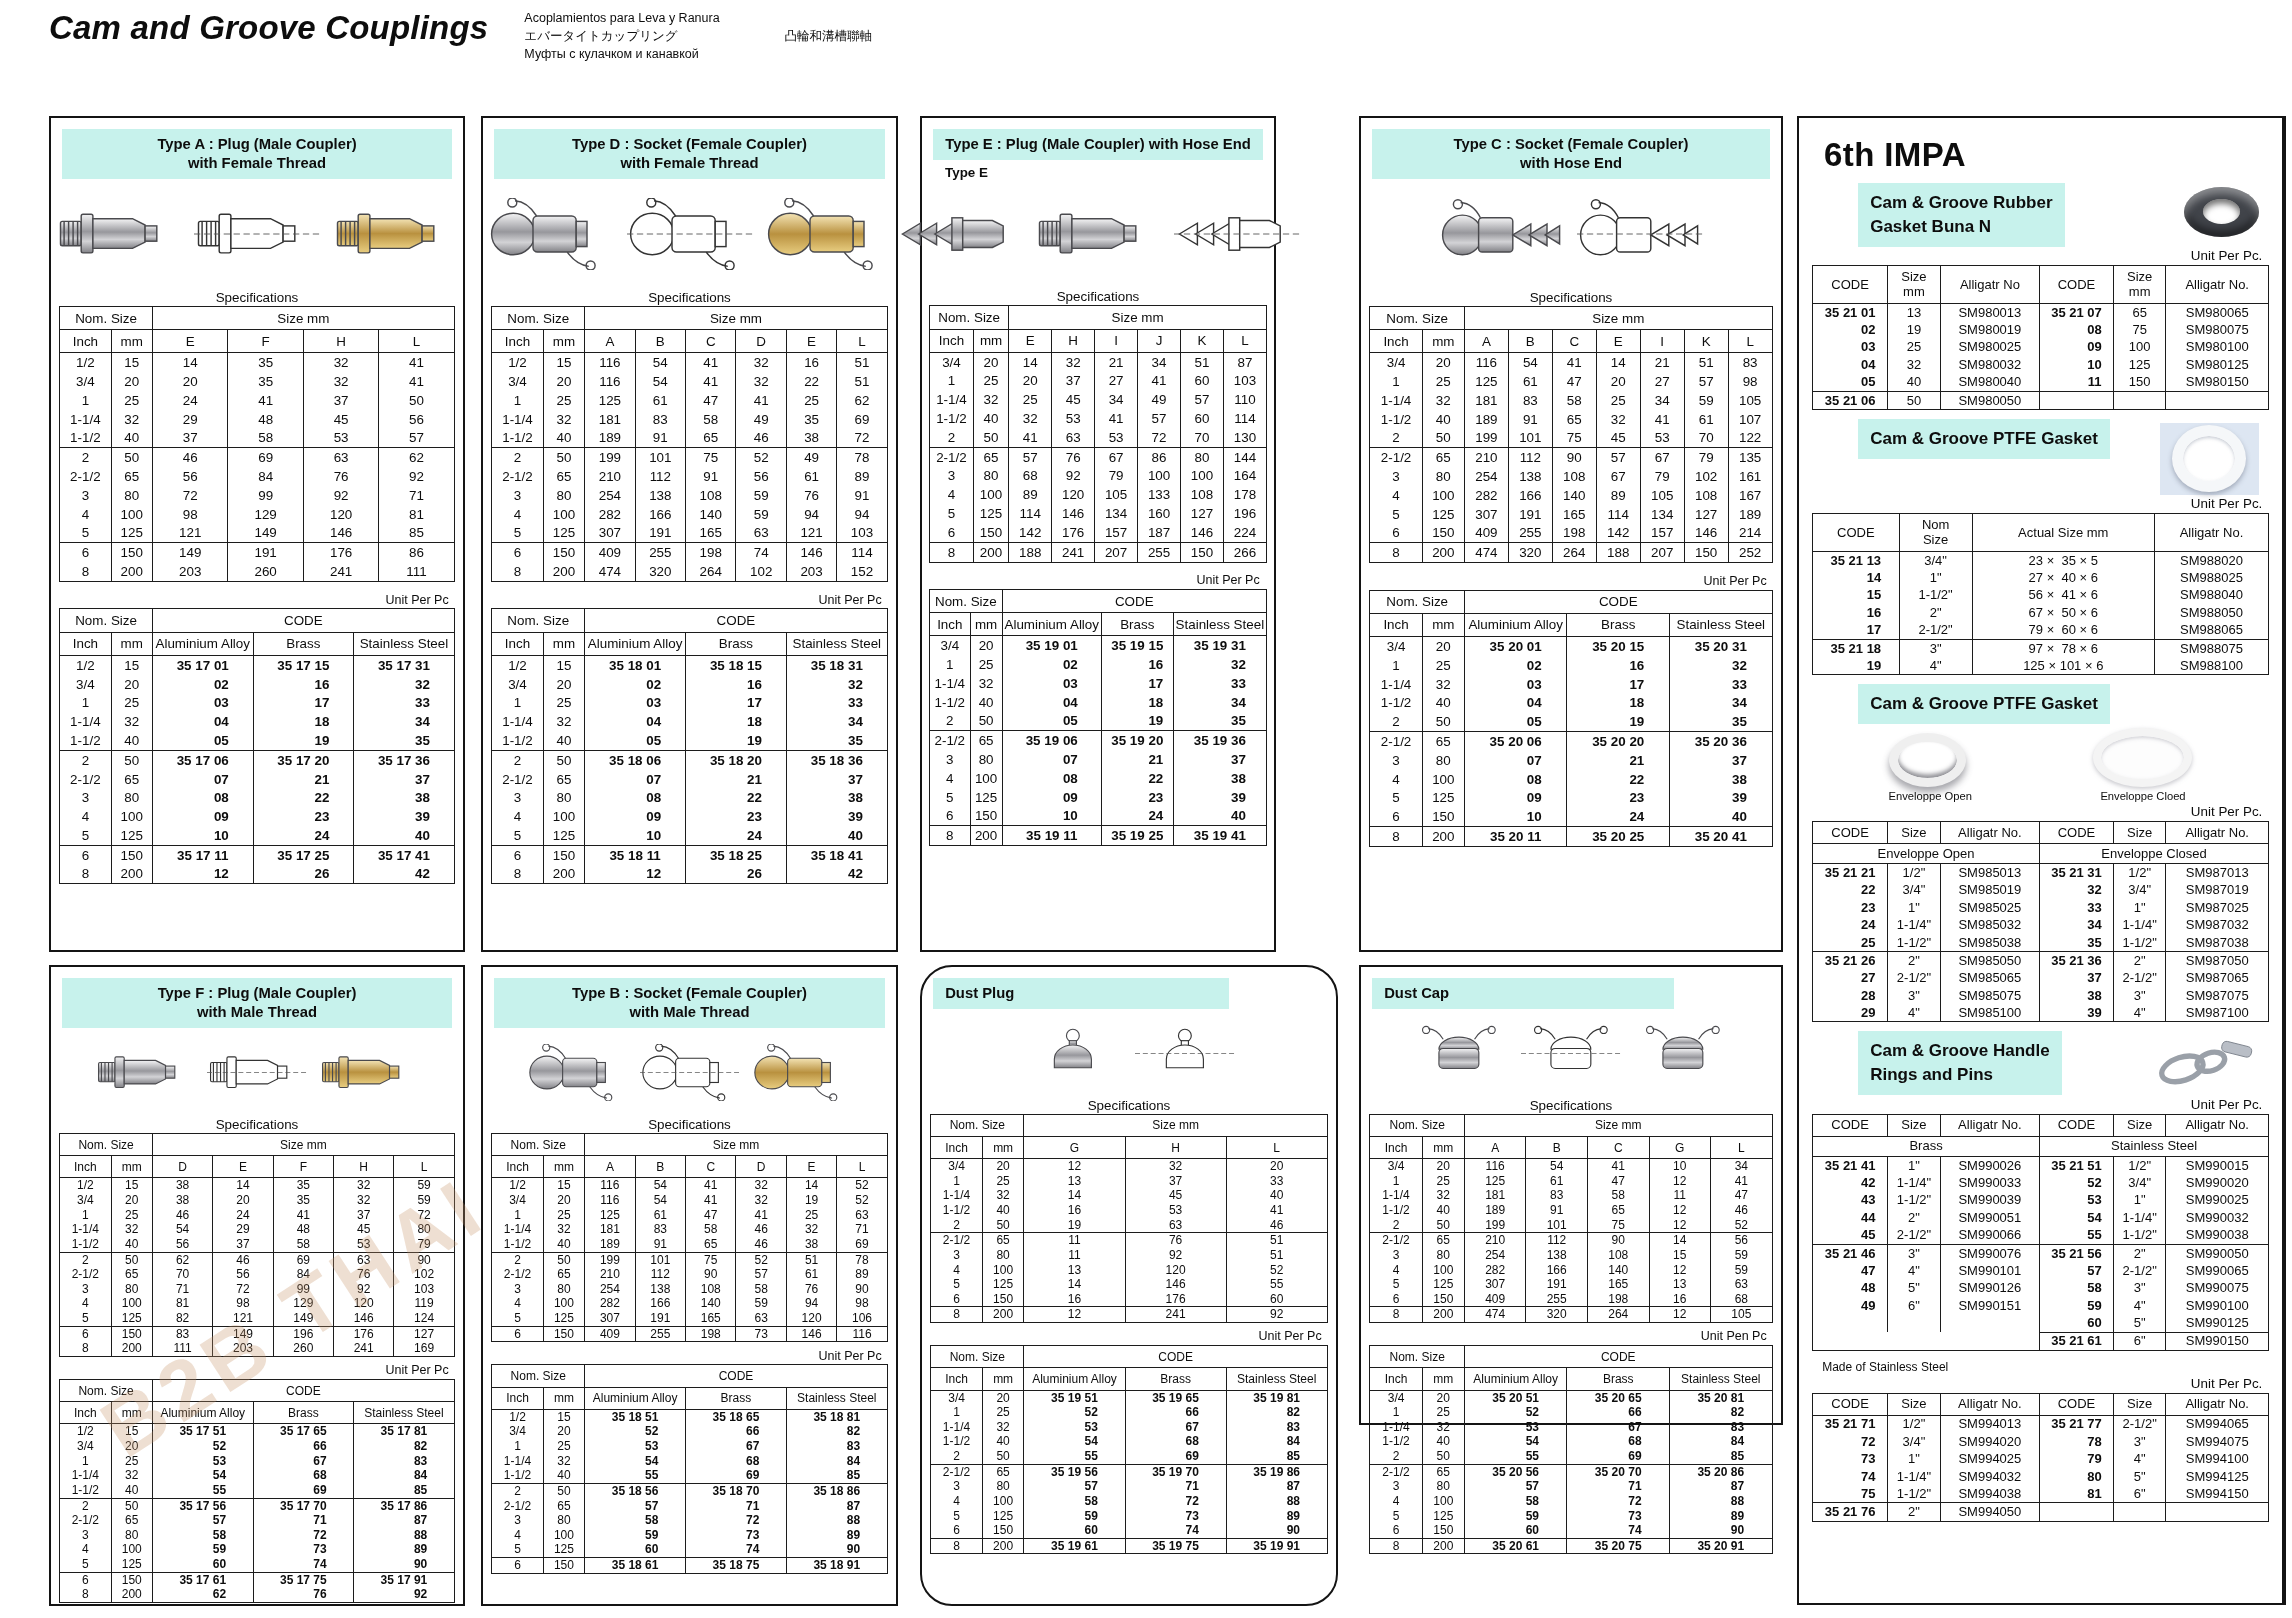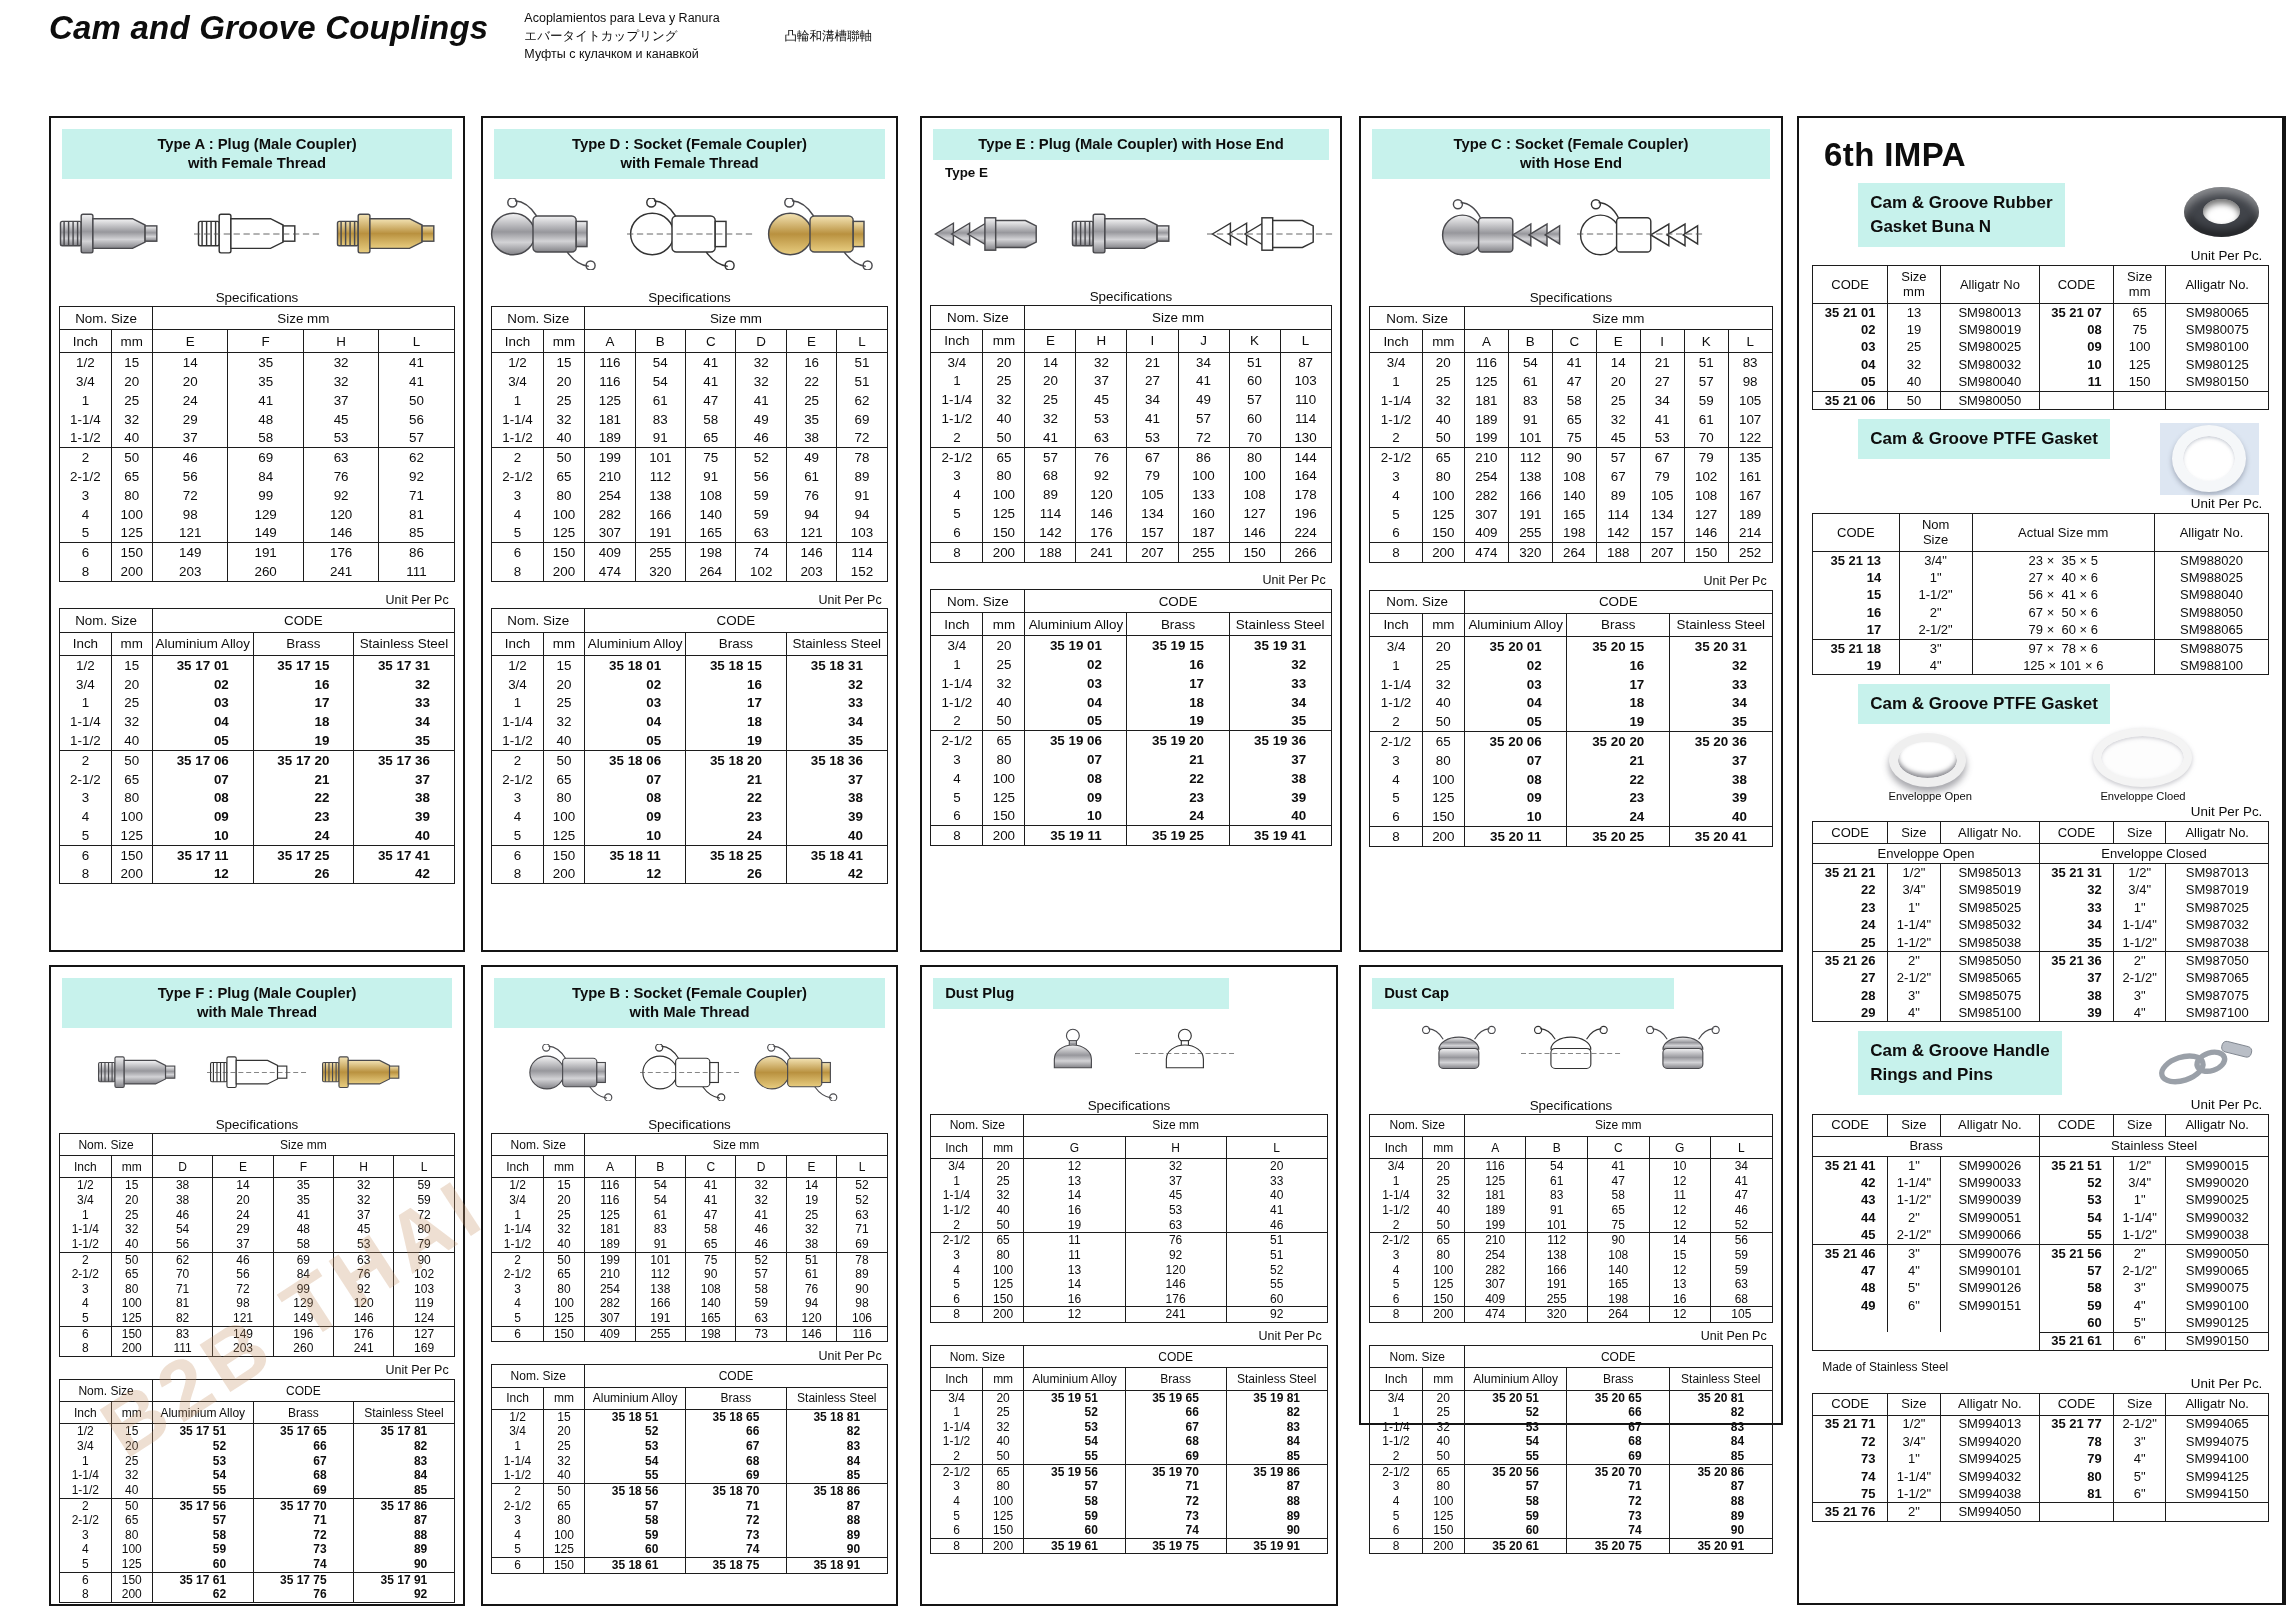--- a/index.html
+++ b/index.html
@@ -712,21 +712,21 @@
             <tr>
               <td>8</td>
               <td>200</td>
               <td class="cd"><span class="ghost">35 18 </span>12</td>
               <td class="cd"><span class="ghost">35 18 </span>26</td>
               <td class="cd"><span class="ghost">35 18 </span>42</td>
             </tr>
           </tbody>
         </table>
       </section>
-      <section class="panel" style="left: 920px; top: 116px; width: 422px; height: 836px;">
+      <section class="panel" style="left: 920px; top: 116px; width: 356px; height: 836px;">
         <div class="strip">
           <div>Type E : Plug (Male Coupler) with Hose End</div>
         </div>
         <div class="prelabel">Type E</div>
         <div class="photo-row">
           <span>
             <svg class="shape" viewBox="0 0 140 80" xmlns="http://www.w3.org/2000/svg">
               <defs>
                 <linearGradient id="gm" x1="0" y1="0" x2="0" y2="1">
                   <stop offset="0" stop-color="#f4f4f5"></stop>
@@ -1970,21 +1970,21 @@
             <tr class="gs">
               <td>6</td>
               <td>150</td>
               <td class="cd">35 18 61</td>
               <td class="cd">35 18 75</td>
               <td class="cd">35 18 91</td>
             </tr>
           </tbody>
         </table>
       </section>
-      <section class="panel r2" style="left: 920px; top: 965px; width: 418px; height: 641px;">
+      <section class="panel r2" style="left: 920px; top: 965px; width: 418px; height: 641px; border-radius: 32px;">
         <div class="strip left">
           <div>Dust Plug</div>
         </div>
         <div class="photo-row">
           <span>
             <svg class="shape" viewBox="0 0 140 80" xmlns="http://www.w3.org/2000/svg">
               <defs>
                 <linearGradient id="gm" x1="0" y1="0" x2="0" y2="1">
                   <stop offset="0" stop-color="#f4f4f5"></stop>
                   <stop offset=".45" stop-color="#97979c"></stop>

